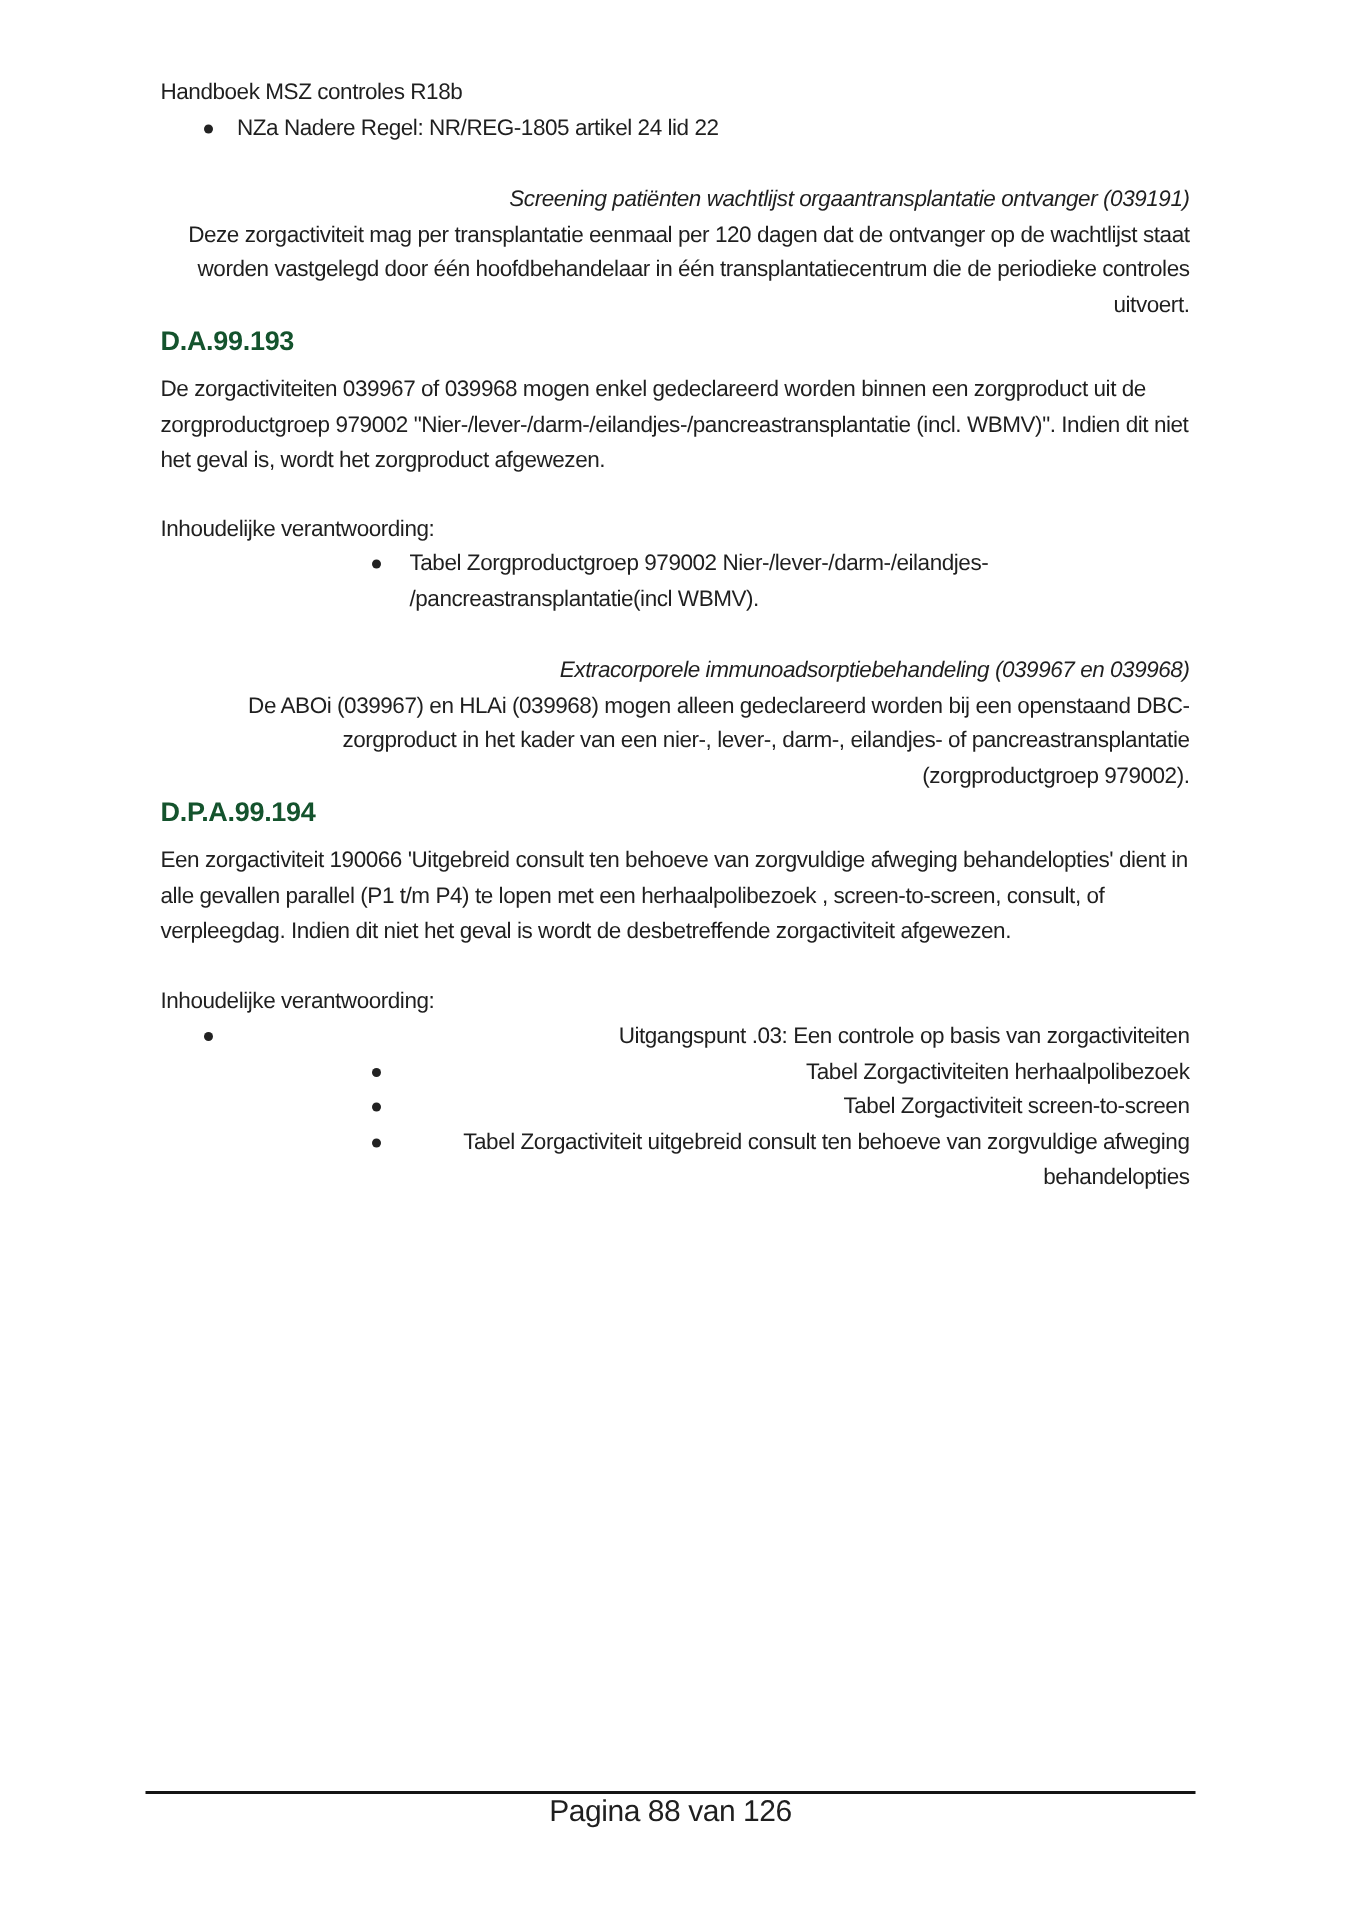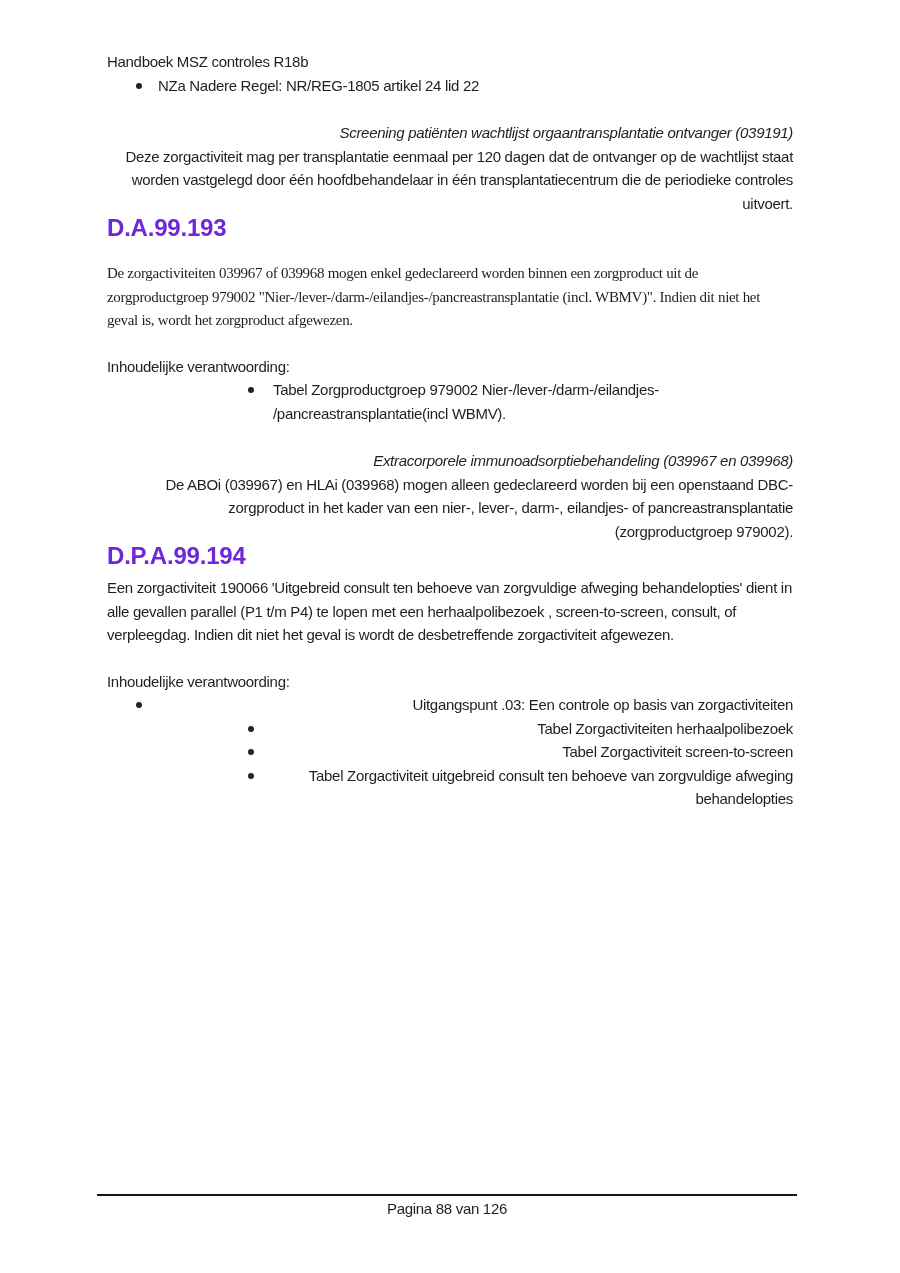--- a/index.html
+++ b/index.html
@@ -21,35 +21,35 @@
   .content {
     padding: 50px 107px 0 107px;
     font-size: 15px;
     line-height: 23.5px;
     letter-spacing: -0.3px;
   }
   .doc-header { margin: 0; }
 
   .block, p { margin: 0; }
   .m8  { margin-top: 8px; }
-  .m9  { margin-top: 22px; font-family: Liberation Serif, serif; }
+  .m9  { margin-top: 8px; }
   .m16 { margin-top: 16px; }
   .m18 { margin-top: 18px; }
   .m19 { margin-top: 19px; }
   .m22 { margin-top: 22px; }
   .m23 { margin-top: 23px; }
   .m24 { margin-top: 24px; text-align: right; }
 
   h1.sec-heading {
-    font-size: 24px;
+    font-size: 18px;
     line-height: 25px;
     font-weight: bold;
     letter-spacing: -0.2px;
     margin: 0;
-    color: #6d28d9;
+    color: #14532d;
   }
   .italic-title { font-style: italic; }
 
   ul.bullets {
     list-style: none;
     margin: 0;
     padding: 0;
   }
   ul.bullets li {
     position: relative;
@@ -69,21 +69,21 @@
   ul.bullets.lvl2 li { padding-left: 166px; }
   ul.bullets.lvl2 li::before { left: 141px; }
 
   .footer {
     position: absolute;
     left: 97px;
     width: 700px;
     top: 1194px;
     border-top: 2px solid #141414;
     text-align: center;
-    font-size: 15px;
+    font-size: 20px;
     line-height: 23px;
     letter-spacing: -0.3px;
     padding-top: 1px;
   }
 </style>
 </head>
 <body>
 
 <div class="page">
   <div class="content">

